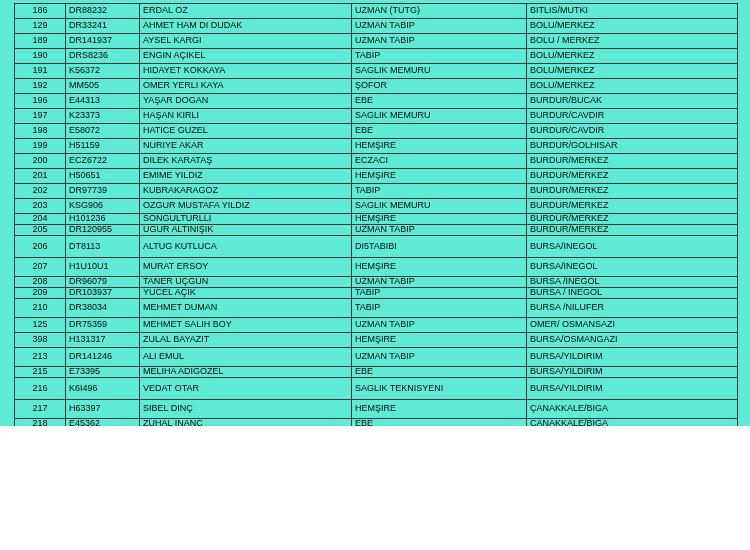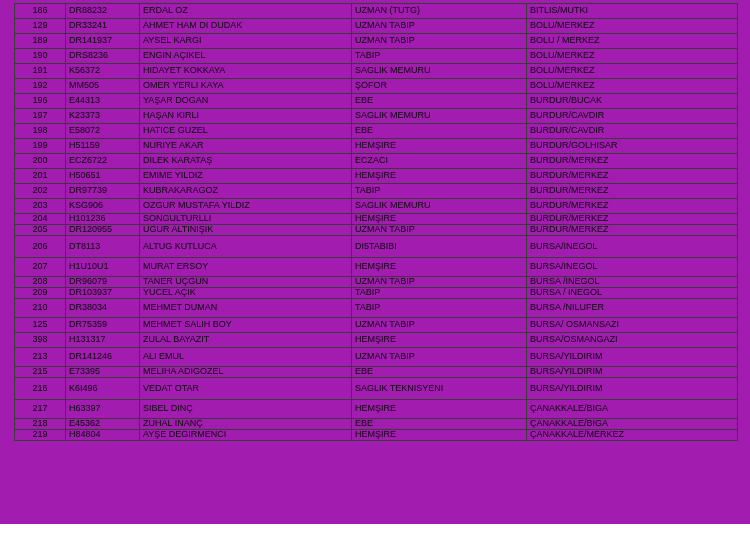--- a/index.html
+++ b/index.html
@@ -1,16 +1,16 @@
 <!DOCTYPE html>
 <html><head>
 <meta charset="utf-8">
 <style>
   html,body{margin:0;padding:0;background:#ffffff;}
-  #page{position:relative;width:750px;height:524px;background:#a21caf;overflow:hidden;
+  #page{position:relative;width:750px;height:426px;background:#5eead4;overflow:hidden;
         font-family:"Liberation Sans","DejaVu Sans",sans-serif;color:#000;}
   table.roster{position:absolute;left:14px;top:3px;width:723px;border-collapse:collapse;table-layout:fixed;}
   table.roster td{border:1px solid #3a3a3a;font-size:9px;line-height:1.05;color:#0a0a0a;
         padding:0 0 0 3px;white-space:nowrap;overflow:hidden;vertical-align:middle;}
   table.roster td.c-num{text-align:center;padding:0;}
   tr.h-n td{height:14px;}   
   tr.h-s td{height:10px;}   
   tr.h-m td{height:18px;}   
   tr.h-t td{height:21px;}   
   #artifact{position:absolute;left:37px;top:534px;width:2px;height:5px;background:#b9b9b9;
@@ -174,21 +174,21 @@
           <td class="c-code">DR38034</td>
           <td class="c-name">MEHMET DUMAN</td>
           <td class="c-title">TABIP</td>
           <td class="c-loc">BURSA /NILUFER</td>
         </tr>
         <tr class="h-n">
           <td class="c-num">125</td>
           <td class="c-code">DR75359</td>
           <td class="c-name">MEHMET SALIH BOY</td>
           <td class="c-title">UZMAN TABIP</td>
-          <td class="c-loc">BURSA/ OSMANSAZI</td>
+          <td class="c-loc">OMER/ OSMANSAZI</td>
         </tr>
         <tr class="h-n">
           <td class="c-num">398</td>
           <td class="c-code">H131317</td>
           <td class="c-name">ZULAL BAYAZIT</td>
           <td class="c-title">HEMŞIRE</td>
           <td class="c-loc">BURSA/OSMANGAZI</td>
         </tr>
         <tr class="h-m">
           <td class="c-num">213</td>

